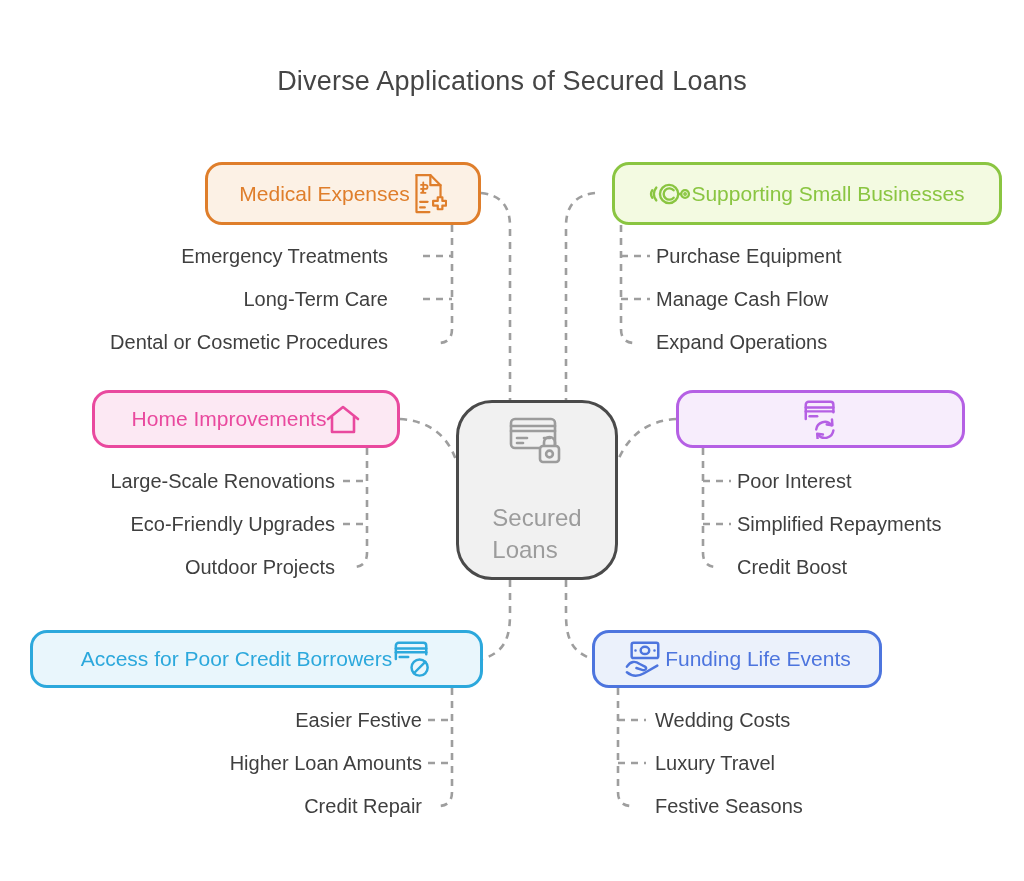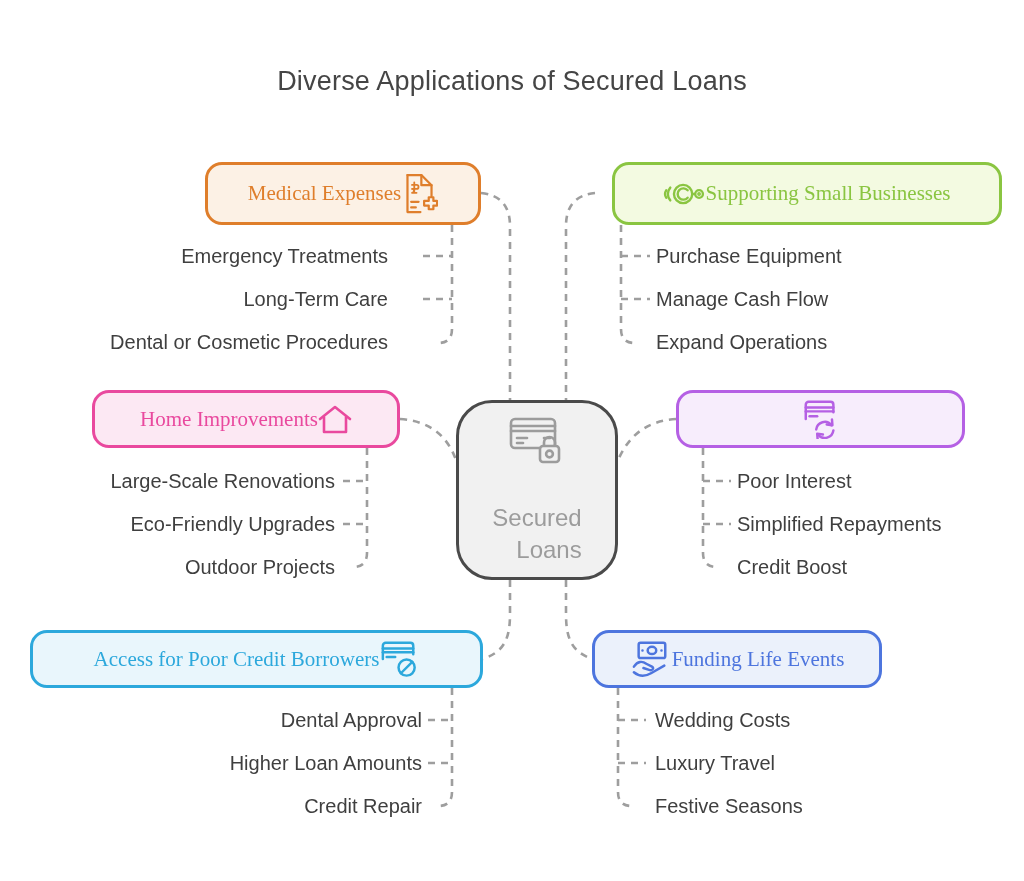--- a/index.html
+++ b/index.html
@@ -8,29 +8,29 @@
 
   .title{position:absolute;top:66px;left:0;width:1024px;text-align:center;
          font-size:27px;font-weight:500;color:var(--title,#454545);letter-spacing:.2px;}
 
   svg.overlay{position:absolute;left:0;top:0;width:1024px;height:881px;pointer-events:none;}
   .connector{stroke:var(--connector,#9E9E9E);stroke-width:2.6;fill:none;
              stroke-dasharray:7 6;stroke-linecap:butt;}
 
   .branch-box{position:absolute;display:flex;align-items:center;justify-content:center;
               border:3px solid var(--c,#888);background:var(--bg,#eee);color:var(--c,#888);
-              border-radius:17px;font-size:21px;box-sizing:border-box;white-space:nowrap;font-family:Liberation Serif, serif;}
+              border-radius:17px;font-size:21px;box-sizing:border-box;white-space:nowrap;}
   .branch-box .bicon{display:flex;align-items:center;flex:0 0 auto;}
   .branch-box svg{display:block;}
 
   .center-node{position:absolute;left:456px;top:400px;width:162px;height:180px;
                background:var(--center_bg,#F1F1F1);border:3px solid var(--center_border,#4A4A4A);
                border-radius:36px;box-sizing:border-box;display:flex;flex-direction:column;
                align-items:center;justify-content:center;gap:10px;}
-  .center-label{color:var(--center_text,#9C9C9C);font-size:24px;line-height:1.32;text-align:right;margin-top:20px;}
+  .center-label{color:var(--center_text,#9C9C9C);font-size:24px;line-height:1.32;text-align:left;margin-top:20px;}
 
   .item-group{position:absolute;color:var(--item_text,#3F3F3F);font-size:20px;}
   .item-group .item{height:43px;display:flex;align-items:center;white-space:nowrap;}
   .item-group.align-right .item{justify-content:flex-end;}
   .item-group.align-left .item{justify-content:flex-start;}
 </style>
 </head>
 <body>
 
 <div class="canvas">
@@ -191,21 +191,21 @@
     <div class="item">Outdoor Projects</div>
   </div>
 
   <div class="item-group align-left" style="top:460px;left:737px;width:280px;">
     <div class="item">Poor Interest</div>
     <div class="item">Simplified Repayments</div>
     <div class="item">Credit Boost</div>
   </div>
 
   <div class="item-group align-right" style="top:699px;right:602px;width:380px;">
-    <div class="item">Dental Approval</div>
+    <div class="item">Easier Festive</div>
     <div class="item">Higher Loan Amounts</div>
     <div class="item">Credit Repair</div>
   </div>
 
   <div class="item-group align-left" style="top:699px;left:655px;width:320px;">
     <div class="item">Wedding Costs</div>
     <div class="item">Luxury Travel</div>
     <div class="item">Festive Seasons</div>
   </div>
 

